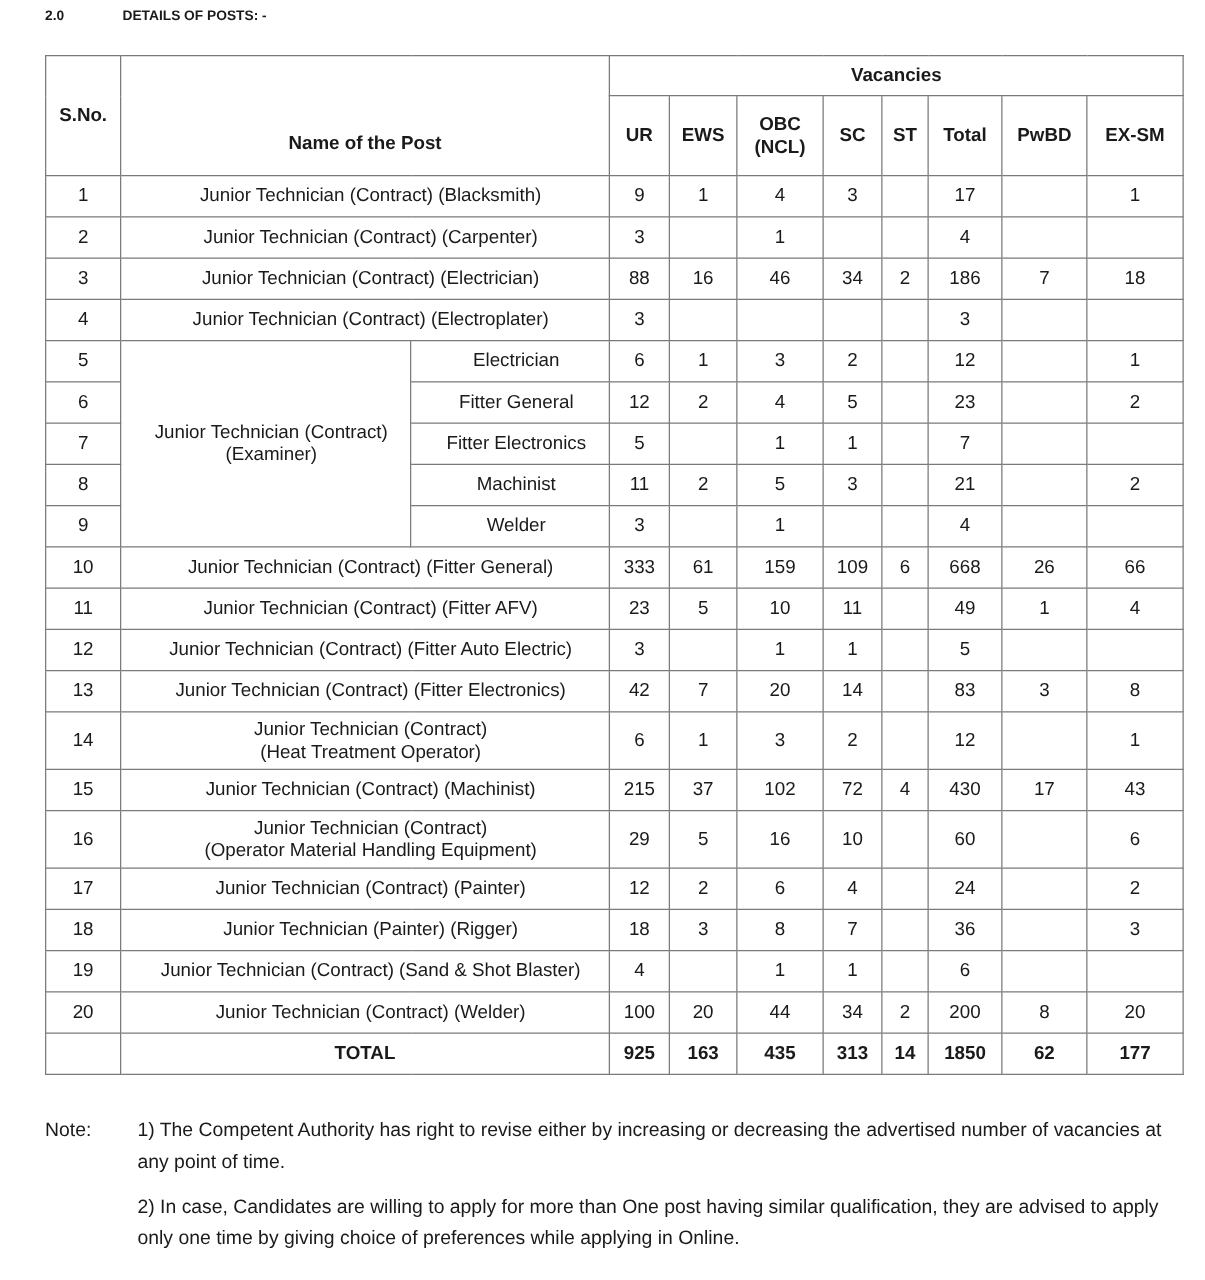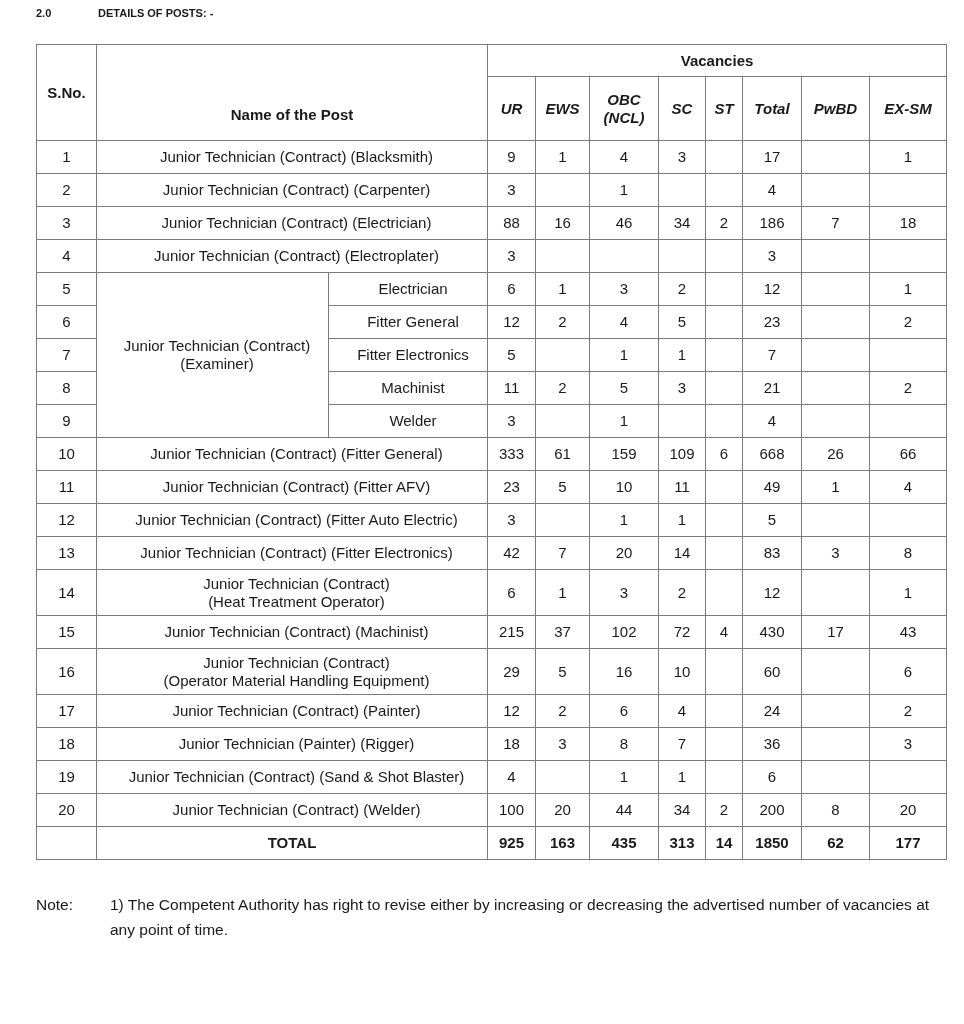--- a/index.html
+++ b/index.html
@@ -6,21 +6,21 @@
   body { width:964px; height:1024px; position:relative; overflow:hidden;
          font-family:"Liberation Sans", "DejaVu Sans", sans-serif; color:#1a1a1a; }
   .section-head { position:absolute; top:7px; left:36px; font-weight:bold; font-size:11px; }
   .section-head .num { display:inline-block; width:62px; }
   table.posts { position:absolute; top:44px; left:36px; border-collapse:collapse;
                 table-layout:fixed; width:910px; font-size:15px; }
   table.posts td, table.posts th { border:1.5px solid #7a7a7a; padding:0; text-align:center;
                 vertical-align:middle; font-weight:normal; line-height:18px; }
   table.posts th { font-weight:bold;text-align:center; }
   .h1 { height:32px; }
-  .h2 { height:64px;font-style:italic; }
+  .h2 { height:64px; }
   tr.r { height:33px; }
   tr.r2 { height:46px; }
   td.name { text-align:left; padding-left:9px !important; }
   td.sub { text-align:left; padding-left:10px !important; }
   td.tot, tr.total td { font-weight:bold; }
   .note { position:absolute; left:36px; top:892px; width:905px; font-size:15.5px; line-height:25px; }
   .note .lbl { position:absolute; left:0; top:0; font-weight:normal; }
   .note .items { margin-left:74px; }
   .note p { margin:0 0 11px 0; }
 </style>
@@ -316,14 +316,15 @@
         <td>62</td>
         <td>177</td>
       </tr>
     </tbody>
 </table>
 
 <div class="note">
   <span class="lbl">Note:</span>
   <div class="items">
     <p>1) The Competent Authority has right to revise either by increasing or decreasing the advertised number of vacancies at any point of time.</p>
+    <p>2) In case, Candidates are willing to apply for more than One post having similar qualification, they are advised to apply only one time by giving choice of preferences while applying in Online.</p>
   </div>
 </div>
 
 </body></html>

